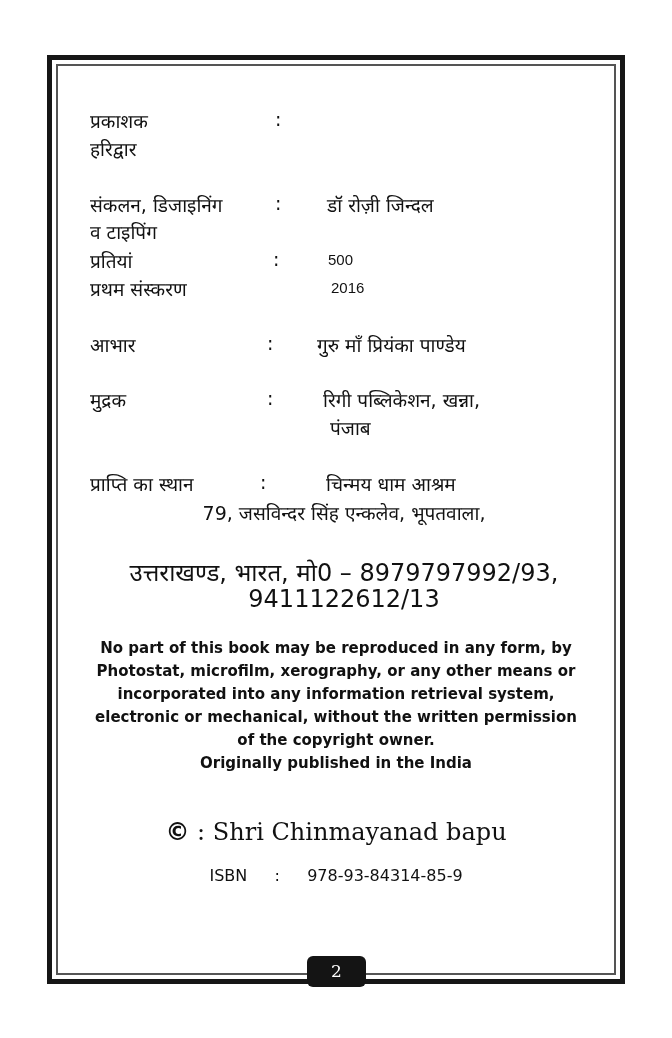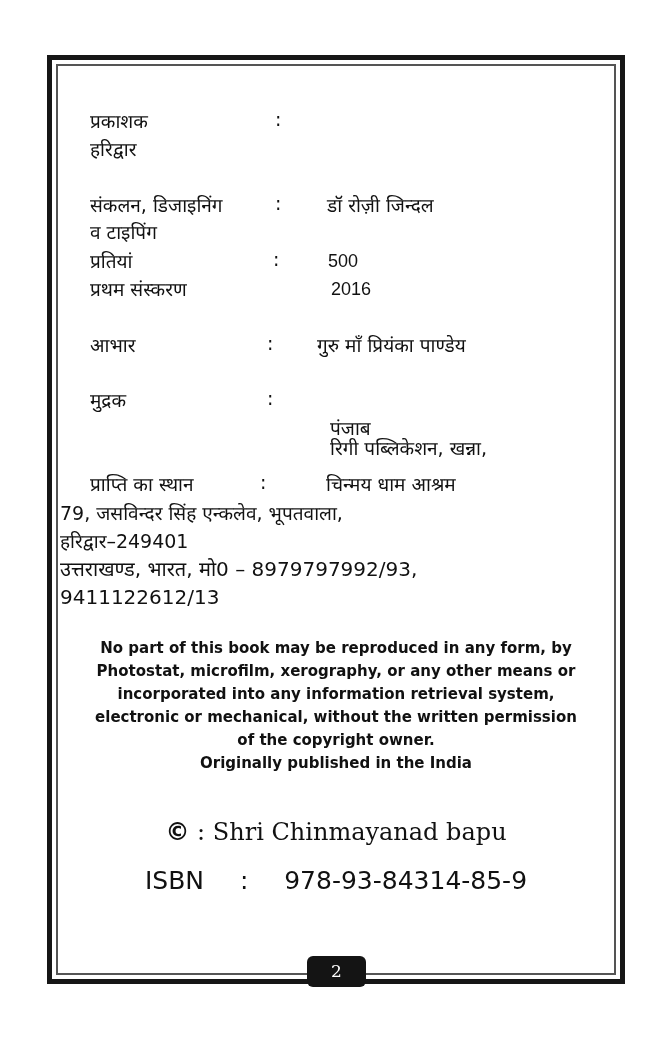--- a/index.html
+++ b/index.html
@@ -11,30 +11,30 @@
   .frame-inner {
     position: absolute; left: 56px; top: 64px; width: 556px; height: 907px;
     border: 2px solid #555555;
   }
   .content { position: absolute; left: 0; top: 0; width: 672px; height: 908px; }
   .deva { font-family: "DejaVu Sans", sans-serif; font-size: 19px; color: #111; }
   .row { position: absolute; left: 90px; width: 480px; }
   .lbl { position: absolute; left: 0; top: 0; white-space: nowrap; }
   .colon { position: absolute; white-space: nowrap; }
   .val { position: absolute; white-space: nowrap; }
-  .num { font-family: "Liberation Sans", sans-serif; font-size: 18px; color: #111; }
-  .center-line { position: absolute; left: 60px; width: 552px; white-space: nowrap; }
-  .cal { font-family: "DejaVu Sans", sans-serif; font-size: 20px; color: #111; }
+  .num { font-family: "Liberation Sans", sans-serif; font-size: 15px; color: #111; }
+  .center-line { position: absolute; left: 68px; width: 552px; text-align: center; white-space: nowrap; }
+  .cal { font-family: "DejaVu Sans", sans-serif; font-size: 24px; color: #111; }
   .rights { position: absolute; left: 60px; width: 552px; text-align: center;
     font-family: "DejaVu Sans", sans-serif; font-weight: bold; font-size: 15px; line-height: 23px; color: #111; }
   .copy { position: absolute; left: 60px; width: 552px; top: 818px; text-align: center;
     font-family: "DejaVu Serif", serif; font-size: 24px; color: #111; }
   .copy .sym { font-family: "DejaVu Sans", sans-serif; font-weight: bold; }
   .isbn { position: absolute; left: 60px; width: 552px; top: 866px; text-align: center;
-    font-family: "DejaVu Sans", sans-serif; font-size: 25px; color: #111; word-spacing: 4px; }
+    font-family: "DejaVu Sans", sans-serif; font-size: 16px; color: #111; word-spacing: 4px; }
   .page-badge {
     position: absolute; left: 307px; top: 956px; width: 59px; height: 31px;
     background: #141414; border-radius: 6px; color: #fff; text-align: center;
     font-family: "DejaVu Serif", serif; font-size: 17px; line-height: 31px;
   }
 </style>
 </head>
 <body>
 
 <div class="frame-outer"></div>
@@ -68,32 +68,31 @@
 
   <div class="row deva" style="top:332px;height:28px;">
     <span class="lbl">आभार</span>
     <span class="colon" style="left:177px;">:</span>
     <span class="val" style="left:227px;">गुरु माँ प्रियंका पाण्डेय</span>
   </div>
 
   <div class="row deva" style="top:387px;height:60px;">
     <span class="lbl">मुद्रक</span>
     <span class="colon" style="left:177px;">:</span>
-    <span class="val" style="left:240px;margin-top:48px;">रिगी पब्लिकेशन, खन्ना,</span>
+    <span class="val" style="left:233px;">रिगी पब्लिकेशन, खन्ना,</span>
     <span class="val" style="left:240px;top:28px;">पंजाब</span>
   </div>
 
   <div class="row deva" style="top:471px;height:28px;">
     <span class="lbl">प्राप्ति का स्थान</span>
     <span class="colon" style="left:170px;">:</span>
     <span class="val" style="left:236px;">चिन्मय धाम आश्रम</span>
   </div>
 
   <div class="center-line deva" style="top:500px;">79, जसविन्दर सिंह एन्कलेव, भूपतवाला,</div>
-  <div class="center-line deva" style="top:528px;">हरिद्वार–249401</div>
   <div class="center-line cal" style="top:555px;">उत्तराखण्ड, भारत, मो0 – 8979797992/93,</div>
   <div class="center-line cal" style="top:585px;">9411122612/13</div>
 
   <div class="rights" style="top:637px;">
     <div>No part of this book may be reproduced in any form, by</div>
     <div>Photostat, microfilm, xerography, or any other means or</div>
     <div>incorporated into any information retrieval system,</div>
     <div>electronic or mechanical, without the written permission</div>
     <div>of the copyright owner.</div>
     <div>Originally published in the India</div>

